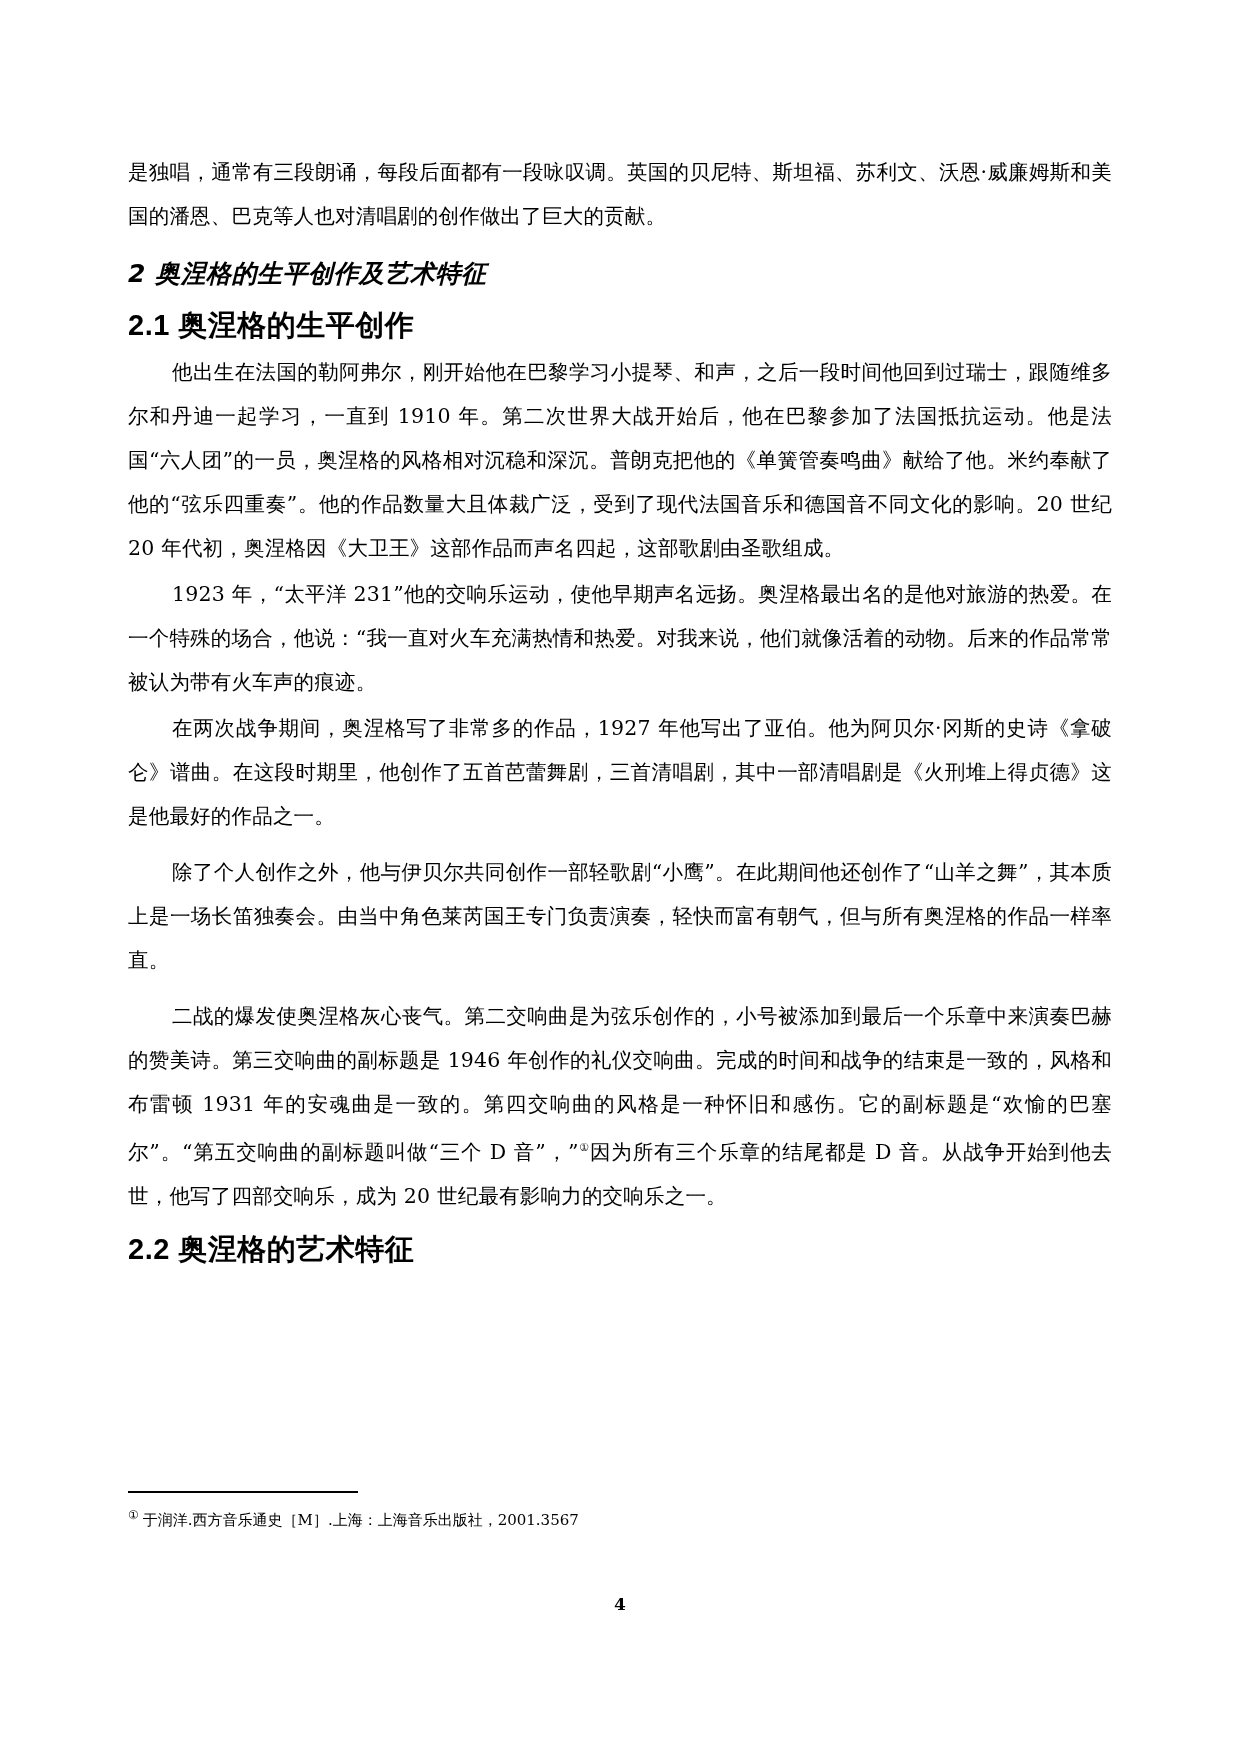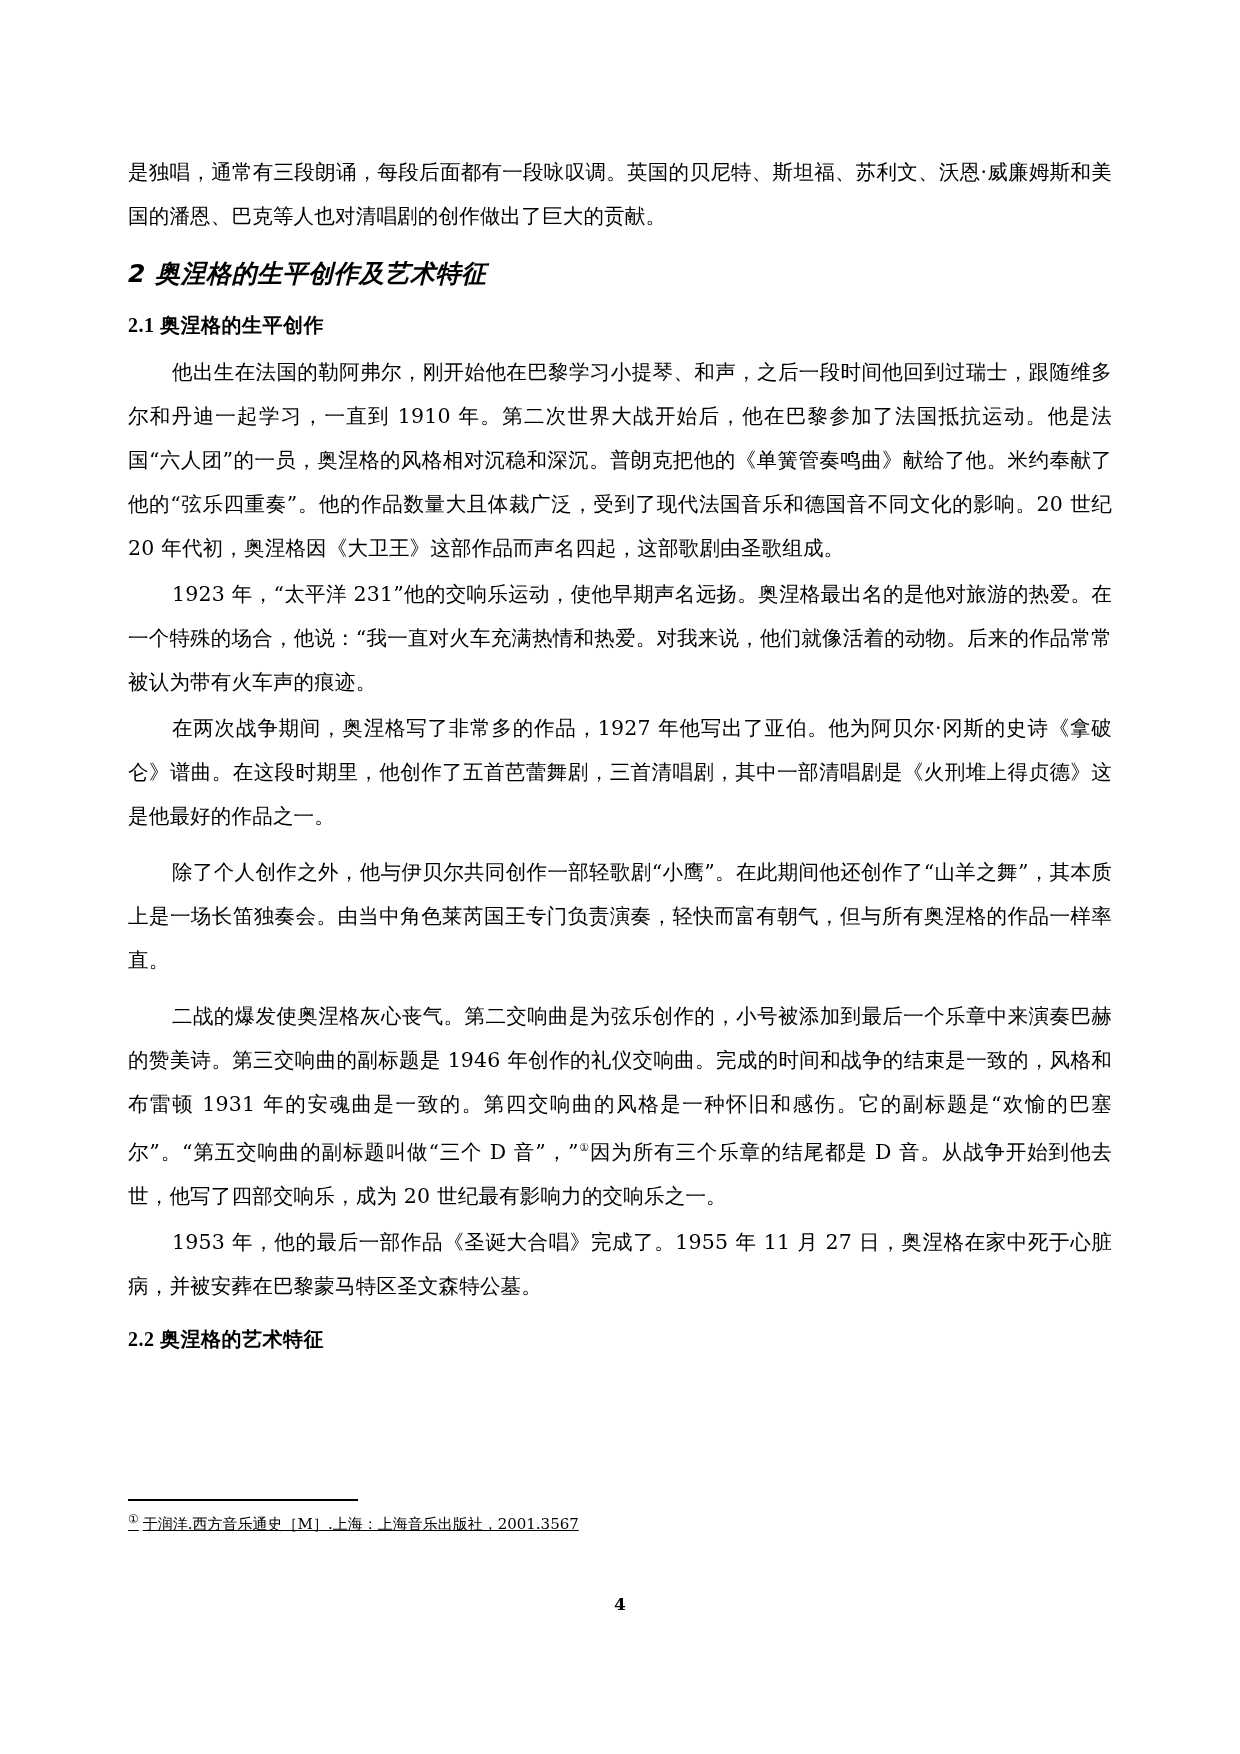--- a/index.html
+++ b/index.html
@@ -41,22 +41,22 @@
   h2.heading {
     font-family: "DejaVu Sans", "Liberation Sans", sans-serif;
     font-size: 25px;
     font-weight: bold;
     margin: 16px 0 10px 0;
     line-height: 40px;
     letter-spacing: 0.5px;
     font-style: italic;
   }
   h3.subheading {
-    font-family: Liberation Serif, serif;
-    font-size: 20px;
+    font-family: Liberation Sans, sans-serif;
+    font-size: 29px;
     font-weight: bold;
     margin: 12px 0 6px 0;
     line-height: 38px;
     letter-spacing: 0.5px;
   }
   .spacer-sm { height: 10px; }
   .footnote-area {
     position: absolute;
     left: 128px;
     bottom: 222px;
@@ -64,22 +64,21 @@
   }
   .footnote-rule {
     width: 230px;
     height: 2px;
     background: #000;
     margin-bottom: 10px;
   }
   .footnote-text {
     font-family: "DejaVu Serif", "Liberation Serif", serif;
     font-size: 15px;
-    line-height: 16px;
-    text-decoration: underline;
+    line-height: 24px;
   }
   .footnote-marker {
     font-size: 12px;
     vertical-align: super;
     margin-right: 4px;
   }
   .page-number {
     position: absolute;
     left: 0;
     right: 0;
@@ -112,21 +111,20 @@
   <p class="body-text para indent">在两次战争期间，奥涅格写了非常多的作品，1927 年他写出了亚伯。他为阿贝尔·冈斯的史诗《拿破仑》谱曲。在这段时期里，他创作了五首芭蕾舞剧，三首清唱剧，其中一部清唱剧是《火刑堆上得贞德》这是他最好的作品之一。</p>
 
   <div class="spacer-sm"></div>
 
   <p class="body-text para indent">除了个人创作之外，他与伊贝尔共同创作一部轻歌剧“小鹰”。在此期间他还创作了“山羊之舞”，其本质上是一场长笛独奏会。由当中角色莱芮国王专门负责演奏，轻快而富有朝气，但与所有奥涅格的作品一样率直。</p>
 
   <div class="spacer-sm"></div>
 
   <p class="body-text para indent"><span>二战的爆发使奥涅格灰心丧气。第二交响曲是为弦乐创作的，小号被添加到最后一个乐章中来演奏巴赫的赞美诗。第三交响曲的副标题是 1946 年创作的礼仪交响曲。完成的时间和战争的结束是一致的，风格和布雷顿 1931 年的安魂曲是一致的。第四交响曲的风格是一种怀旧和感伤。它的副标题是“欢愉的巴塞尔”。“第五交响曲的副标题叫做“三个 D 音”，”</span><sup class="fn">①</sup><span>因为所有三个乐章的结尾都是 D 音。从战争开始到他去世，他写了四部交响乐，成为 20 世纪最有影响力的交响乐之一。</span></p>
 
-  <p class="body-text para indent">1953 年，他的最后一部作品《圣诞大合唱》完成了。1955 年 11 月 27 日，奥涅格在家中死于心脏病，并被安葬在巴黎蒙马特区圣文森特公墓。</p>
 
   <h3 class="subheading">2.2  奥涅格的艺术特征</h3>
 
 </div>
 
 <div class="footnote-area">
   <div class="footnote-rule"></div>
   <div class="footnote-text">
     <span class="footnote-marker">①</span><span>于润洋.西方音乐通史［M］.上海：上海音乐出版社，2001.3567</span>
   </div>

